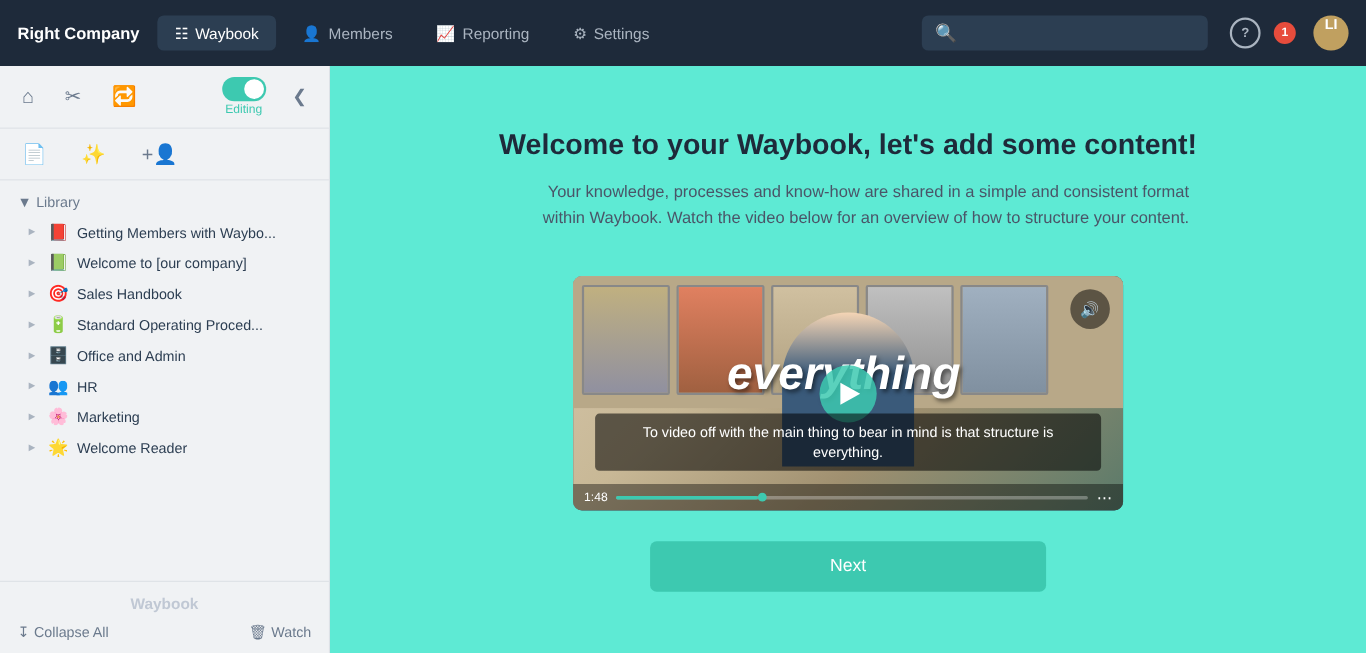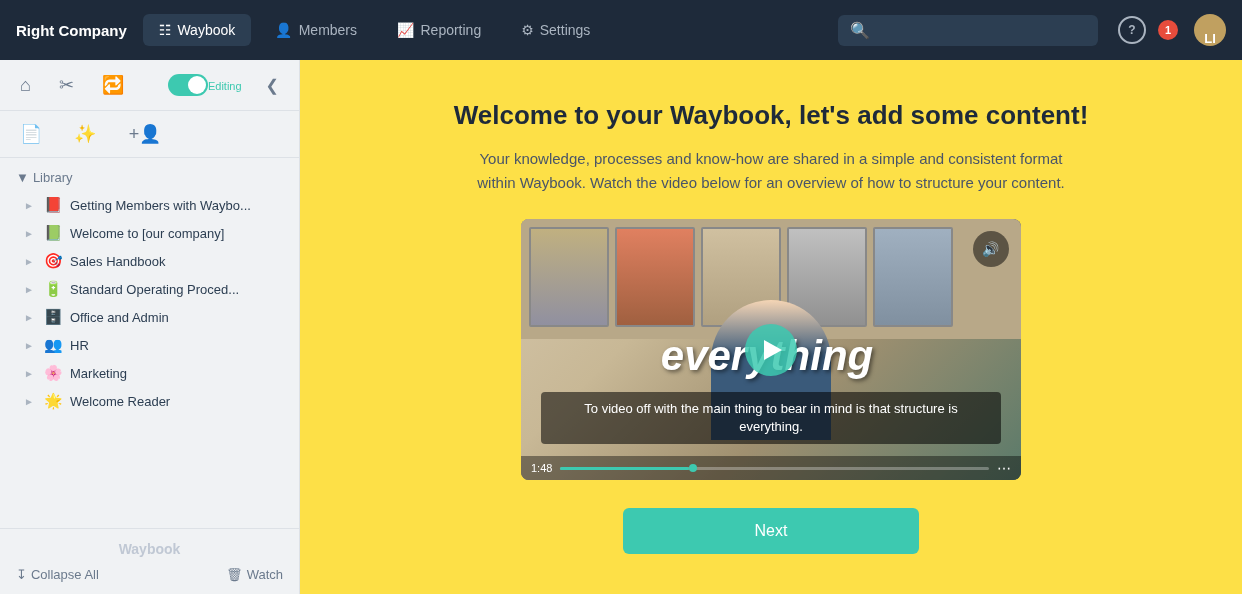--- a/index.html
+++ b/index.html
@@ -93,21 +93,21 @@
       font-weight: bold;
       margin-left: 4px;
     }
     .nav-avatar {
       background: #c0a060;
       color: #fff;
       border-radius: 50%;
       width: 32px;
       height: 32px;
       display: flex;
-      align-items: flex-end;
+      align-items: flex-start;
       justify-content: center;
       font-size: 13px;
       font-weight: bold;
       margin-left: 8px;
       cursor: pointer;
     }
 
     
     .main-layout {
       display: flex;
@@ -138,21 +138,21 @@
       cursor: pointer;
       color: #6b7a8d;
       font-size: 18px;
       padding: 4px;
       border-radius: 4px;
       display: flex;
       align-items: center;
     }
     .editing-toggle {
       display: flex;
-      flex-direction: row;
+      flex-direction: column;
       align-items: center;
       margin-left: auto;
       text-align: center;
     }
     .toggle-switch {
       width: 40px;
       height: 22px;
       background: #3dc9b0;
       border-radius: 11px;
       position: relative;
@@ -258,41 +258,41 @@
       color: #6b7a8d;
       font-size: 13px;
       display: flex;
       align-items: center;
       gap: 4px;
     }
 
     
     .main-content {
       flex: 1;
-      background: #fde047;
+      background: #5eead4;
       overflow-y: auto;
-      padding: 40px 60px;
+      padding: 56px 60px;
       display: flex;
       flex-direction: column;
       align-items: center;
     }
     .welcome-title {
       font-size: 26px;
       font-weight: 700;
       color: #1e2a3a;
       text-align: center;
       margin-bottom: 16px;
     }
     .welcome-desc {
       font-size: 15px;
       color: #4a5568;
-      text-align: center;
+      text-align: right;
       max-width: 620px;
       line-height: 1.6;
-      margin-bottom: 24px;
+      margin-bottom: 40px;
     }
     .video-container {
       width: 500px;
       height: 280px;
       background: #2c3e52;
       border-radius: 8px;
       overflow: hidden;
       position: relative;
       margin-bottom: 28px;
     }
@@ -441,21 +441,21 @@
       color: #fff;
       font-size: 14px;
       cursor: pointer;
     }
     .next-btn {
       background: #3dc9b0;
       color: #fff;
       border: none;
       border-radius: 6px;
       padding: 14px 0;
-      width: 296px;
+      width: 360px;
       font-size: 16px;
       font-weight: 500;
       cursor: pointer;
       text-align: center;
     }
   </style>
 </head>
 <body>
 
 <nav class="top-nav">

